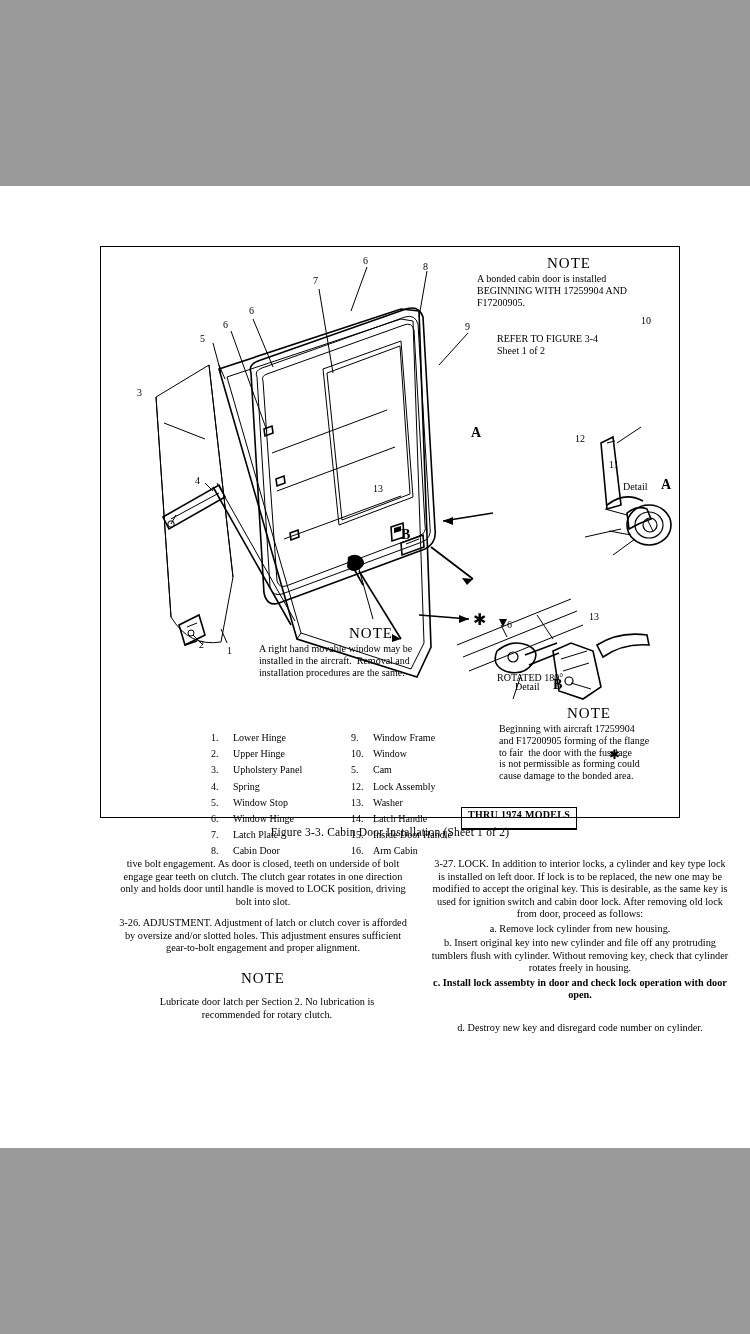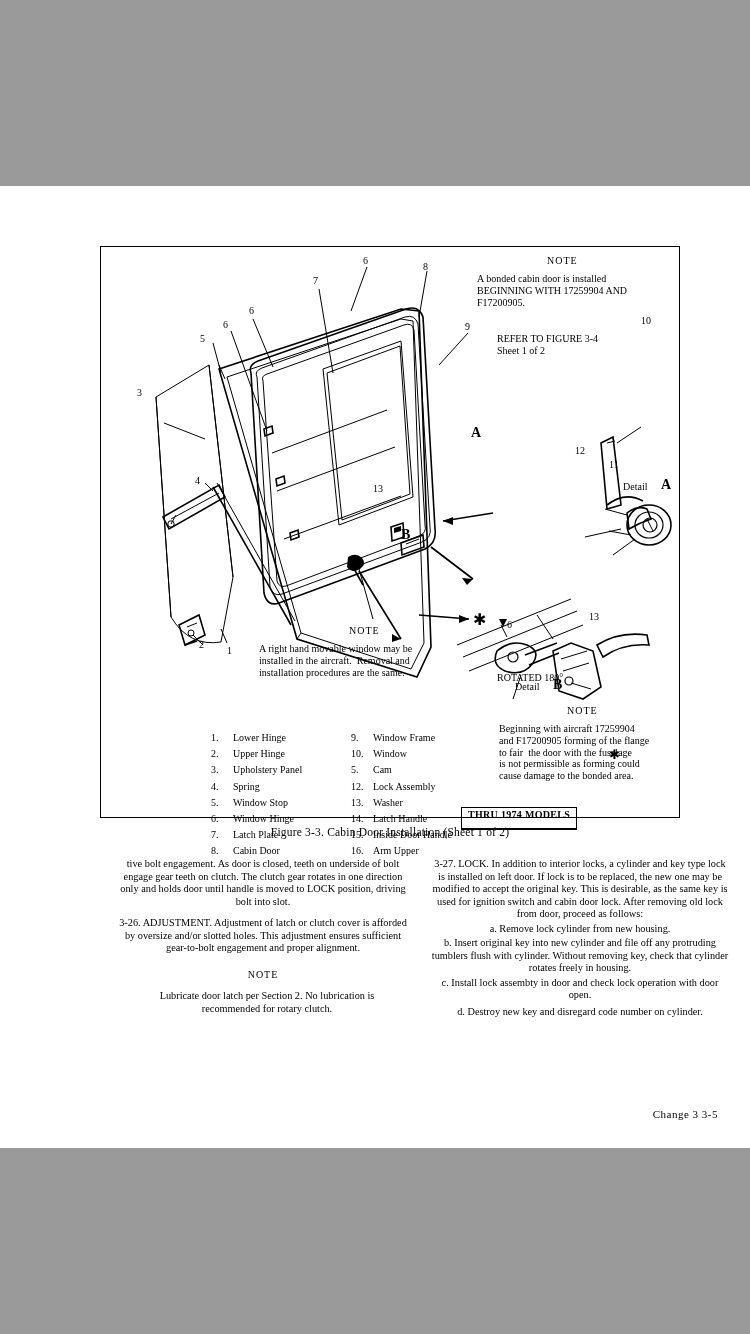--- a/index.html
+++ b/index.html
@@ -31,21 +31,21 @@
   }
   .fig-caption{
     position:absolute;
     left:82px;top:640px;width:580px;
     text-align:center;
     font-size:11.5px;
     letter-spacing:.2px;
   }
   
   .t{position:absolute;font-size:10px;line-height:1.18;white-space:pre;}
-  .note-h{font-size:10px;letter-spacing:1px;}
+  .note-h{font-size:15px;letter-spacing:1px;}
   .big{font-size:14px;font-weight:bold;font-family:"Liberation Serif",serif;}
   .num{font-size:10px;}
 
   
   .col{
     position:absolute;
     font-size:10.3px;
     line-height:1.22;
     text-align:left;
   }
@@ -225,21 +225,21 @@
     <div class="t num" style="left:148px;top:58px;">6</div>
     <div class="t num" style="left:212px;top:28px;">7</div>
     <div class="t num" style="left:262px;top:8px;">6</div>
     <div class="t num" style="left:322px;top:14px;">8</div>
     <div class="t num" style="left:364px;top:74px;">9</div>
     <div class="t num" style="left:94px;top:228px;">4</div>
     <div class="t num" style="left:98px;top:392px;">2</div>
     <div class="t num" style="left:126px;top:398px;">1</div>
     <div class="t num" style="left:272px;top:236px;">13</div>
     <div class="t num" style="left:540px;top:68px;">10</div>
-    <div class="t num" style="left:474px;top:186px;margin-top:12px;">12</div>
+    <div class="t num" style="left:474px;top:186px;">12</div>
     <div class="t num" style="left:508px;top:212px;text-align:right;">11</div>
     <div class="t num" style="left:406px;top:372px;">6</div>
     <div class="t num" style="left:488px;top:364px;">13</div>
 
     <div class="t note-h" style="left:248px;top:378px;">NOTE</div>
     <div class="t" style="left:158px;top:396px;">A right hand movable window may be
 installed in the aircraft.  Removal and
 installation procedures are the same.</div>
 
     <div class="t note-h" style="left:466px;top:458px;">NOTE</div>
@@ -290,41 +290,40 @@
       <tr>
         <td class="n">7.</td>
         <td class="nm">Latch Plate</td>
         <td class="n">15.</td>
         <td class="nm">Inside Door Handle</td>
       </tr>
       <tr>
         <td class="n">8.</td>
         <td class="nm">Cabin Door</td>
         <td class="n">16.</td>
-        <td class="nm">Arm Upper</td>
+        <td class="nm">Arm Cabin</td>
       </tr>
     </tbody>
         </table>
 
     <div class="thru">THRU 1974 MODELS</div>
   </div>
 
   <div class="fig-caption">Figure 3-3.  Cabin Door Installation (Sheet 1 of 2)</div>
 
   <div class="col colL">
     <p class="para">tive bolt engagement.  As door is closed, teeth on underside of bolt engage gear teeth on clutch.  The clutch gear rotates in one direction only and holds door until handle is moved to LOCK position, driving bolt into slot.</p>
     <p class="para">3-26.  ADJUSTMENT.  Adjustment of latch or clutch cover is afforded by oversize and/or slotted holes.  This adjustment ensures sufficient gear-to-bolt engagement and proper alignment.</p>
     <p class="para center note-h" style="margin-top:14px;">NOTE</p>
     <p class="para" style="margin-left:22px;margin-right:14px;">Lubricate door latch per Section 2.  No lubrication is recommended for rotary clutch.</p>
   </div>
 
   <div class="col colR">
     <p class="para" style="margin-bottom:2px;">3-27.  LOCK.  In addition to interior locks, a cylinder and key type lock is installed on left door.  If lock is to be replaced, the new one may be modified to accept the original key.  This is desirable, as the same key is used for ignition switch and cabin door lock.  After removing old lock from door, proceed as follows:</p>
     <p class="para" style="margin-bottom:2px;">a.  Remove lock cylinder from new housing.</p>
     <p class="para" style="margin-bottom:2px;">b.  Insert original key into new cylinder and file off any protruding tumblers flush with cylinder.  Without removing key, check that cylinder rotates freely in housing.</p>
-    <p class="para" style="margin-bottom:4px;">c.  Install lock assembty in door and check lock operation with door open.</p>
+    <p class="para" style="margin-bottom:20px;font-weight:bold;">c.  Install lock assembty in door and check lock operation with door open.</p>
     <p class="para">d.  Destroy new key and disregard code number on cylinder.</p>
   </div>
 
-  <div class="footer">Change 3   3-5</div>
 
 </div>
 </div>
 
 </body></html>

